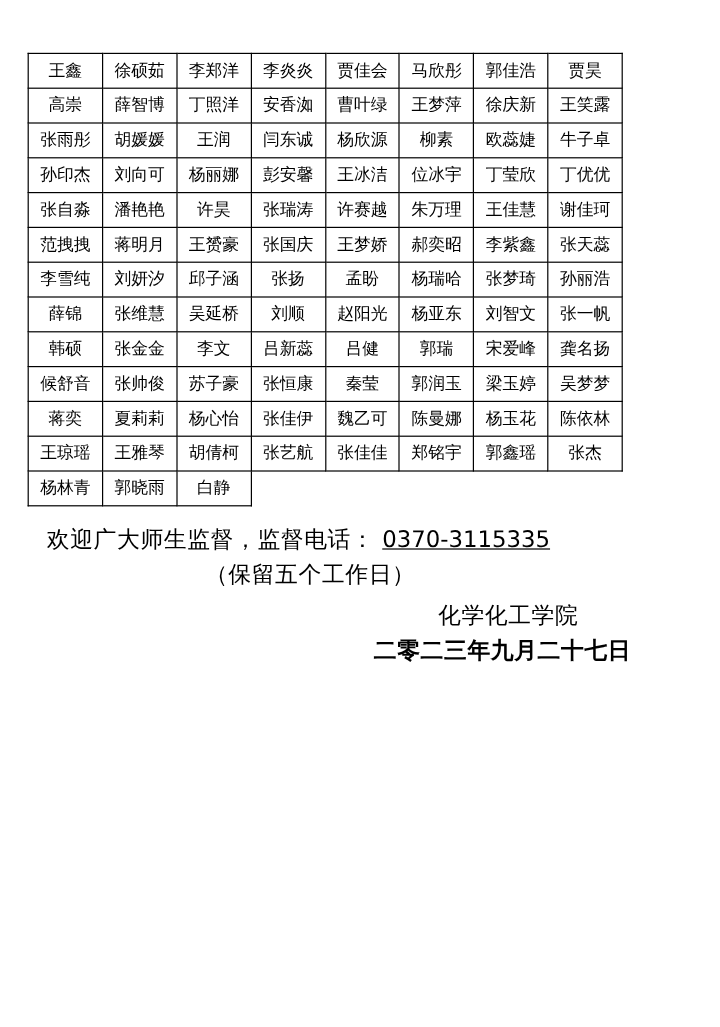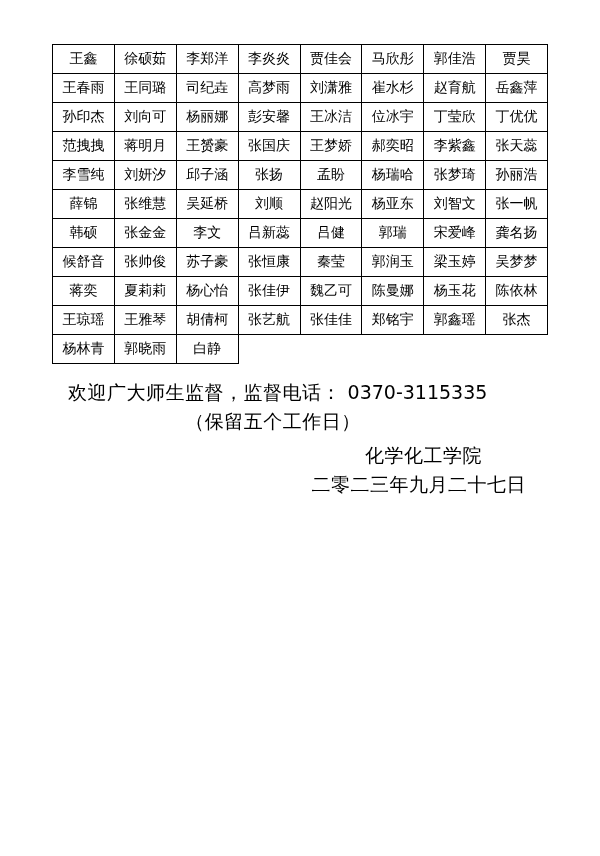--- a/index.html
+++ b/index.html
@@ -12,21 +12,21 @@
     background: #ffffff;
     font-family: "DejaVu Sans", "Liberation Sans", sans-serif;
     color: #000000;
     overflow: hidden;
   }
   .page {
     position: relative;
     width: 600px;
     height: 732px;
     box-sizing: border-box;
-    padding: 44px 52px 0 52px;
+    padding: 44px 52px 0 23px;
   }
   table.name-table {
     border-collapse: collapse;
     width: 496px;
     table-layout: fixed;
   }
   table.name-table td {
     border: 1px solid #000000;
     height: 28px;
     text-align: center;
@@ -58,23 +58,25 @@
   .footer-line-3 {
     text-align: right;
     padding-right: 66px;
     letter-spacing: 0.5px;
     margin-top: 4px;
   }
   .footer-line-4 {
     text-align: right;
     padding-right: 22px;
     letter-spacing: 0.5px;
+    font-weight: bold;
   }
   .phone {
     letter-spacing: 0px;
+    text-decoration: underline;
   }
 </style>
 </head>
 <body>
 
 <div class="page">
 
   <table class="name-table">
     <tbody>
 
@@ -82,38 +84,58 @@
           <td>王鑫</td>
           <td>徐硕茹</td>
           <td>李郑洋</td>
           <td>李炎炎</td>
           <td>贾佳会</td>
           <td>马欣彤</td>
           <td>郭佳浩</td>
           <td>贾昊</td>
         </tr>
         <tr>
-          <td>王春雨</td>
-          <td>王同璐</td>
-          <td>司纪垚</td>
-          <td>高梦雨</td>
-          <td>刘潇雅</td>
-          <td>崔水杉</td>
-          <td>赵育航</td>
-          <td>岳鑫萍</td>
+          <td>高崇</td>
+          <td>薛智博</td>
+          <td>丁照洋</td>
+          <td>安香洳</td>
+          <td>曹叶绿</td>
+          <td>王梦萍</td>
+          <td>徐庆新</td>
+          <td>王笑露</td>
+        </tr>
+        <tr>
+          <td>张雨彤</td>
+          <td>胡媛媛</td>
+          <td>王润</td>
+          <td>闫东诚</td>
+          <td>杨欣源</td>
+          <td>柳素</td>
+          <td>欧蕊婕</td>
+          <td>牛子卓</td>
         </tr>
         <tr>
           <td>孙印杰</td>
           <td>刘向可</td>
           <td>杨丽娜</td>
           <td>彭安馨</td>
           <td>王冰洁</td>
           <td>位冰宇</td>
           <td>丁莹欣</td>
           <td>丁优优</td>
+        </tr>
+        <tr>
+          <td>张自淼</td>
+          <td>潘艳艳</td>
+          <td>许昊</td>
+          <td>张瑞涛</td>
+          <td>许赛越</td>
+          <td>朱万理</td>
+          <td>王佳慧</td>
+          <td>谢佳珂</td>
         </tr>
         <tr>
           <td>范拽拽</td>
           <td>蒋明月</td>
           <td>王赟豪</td>
           <td>张国庆</td>
           <td>王梦娇</td>
           <td>郝奕昭</td>
           <td>李紫鑫</td>
           <td>张天蕊</td>

